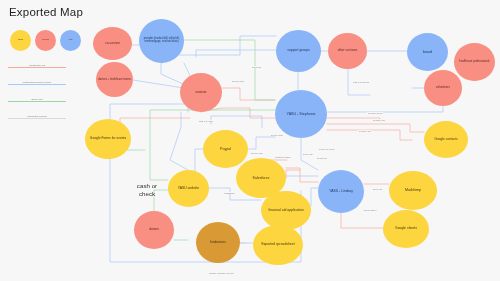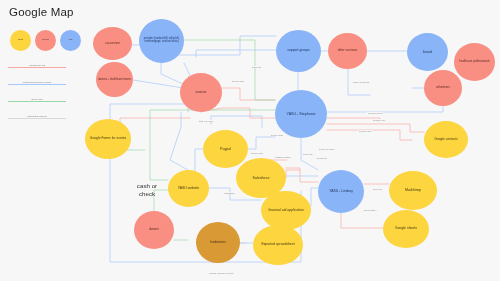--- a/index.html
+++ b/index.html
@@ -97,21 +97,21 @@
       <path d="M154,220 L154,190 L175,190"></path>
       <path d="M110,138 L110,150 L145,150"></path>
     </g>
 
     <g stroke="#cfcfcf">
       <path d="M240,243 L246,243"></path>
     </g>
   </g>
 </svg>
 
-<div class="title">Google Map</div>
+<div class="title">Exported Map</div>
 
 <div class="legend-swatches">
   <div class="sw" style="background:#fcd53f">
     <span>tools</span>
   </div>
   <div class="sw pink" style="background:#f98e82">
     <span>people</span>
   </div>
   <div class="sw blue" style="background:#8ab4f8">
     <span>org</span>

